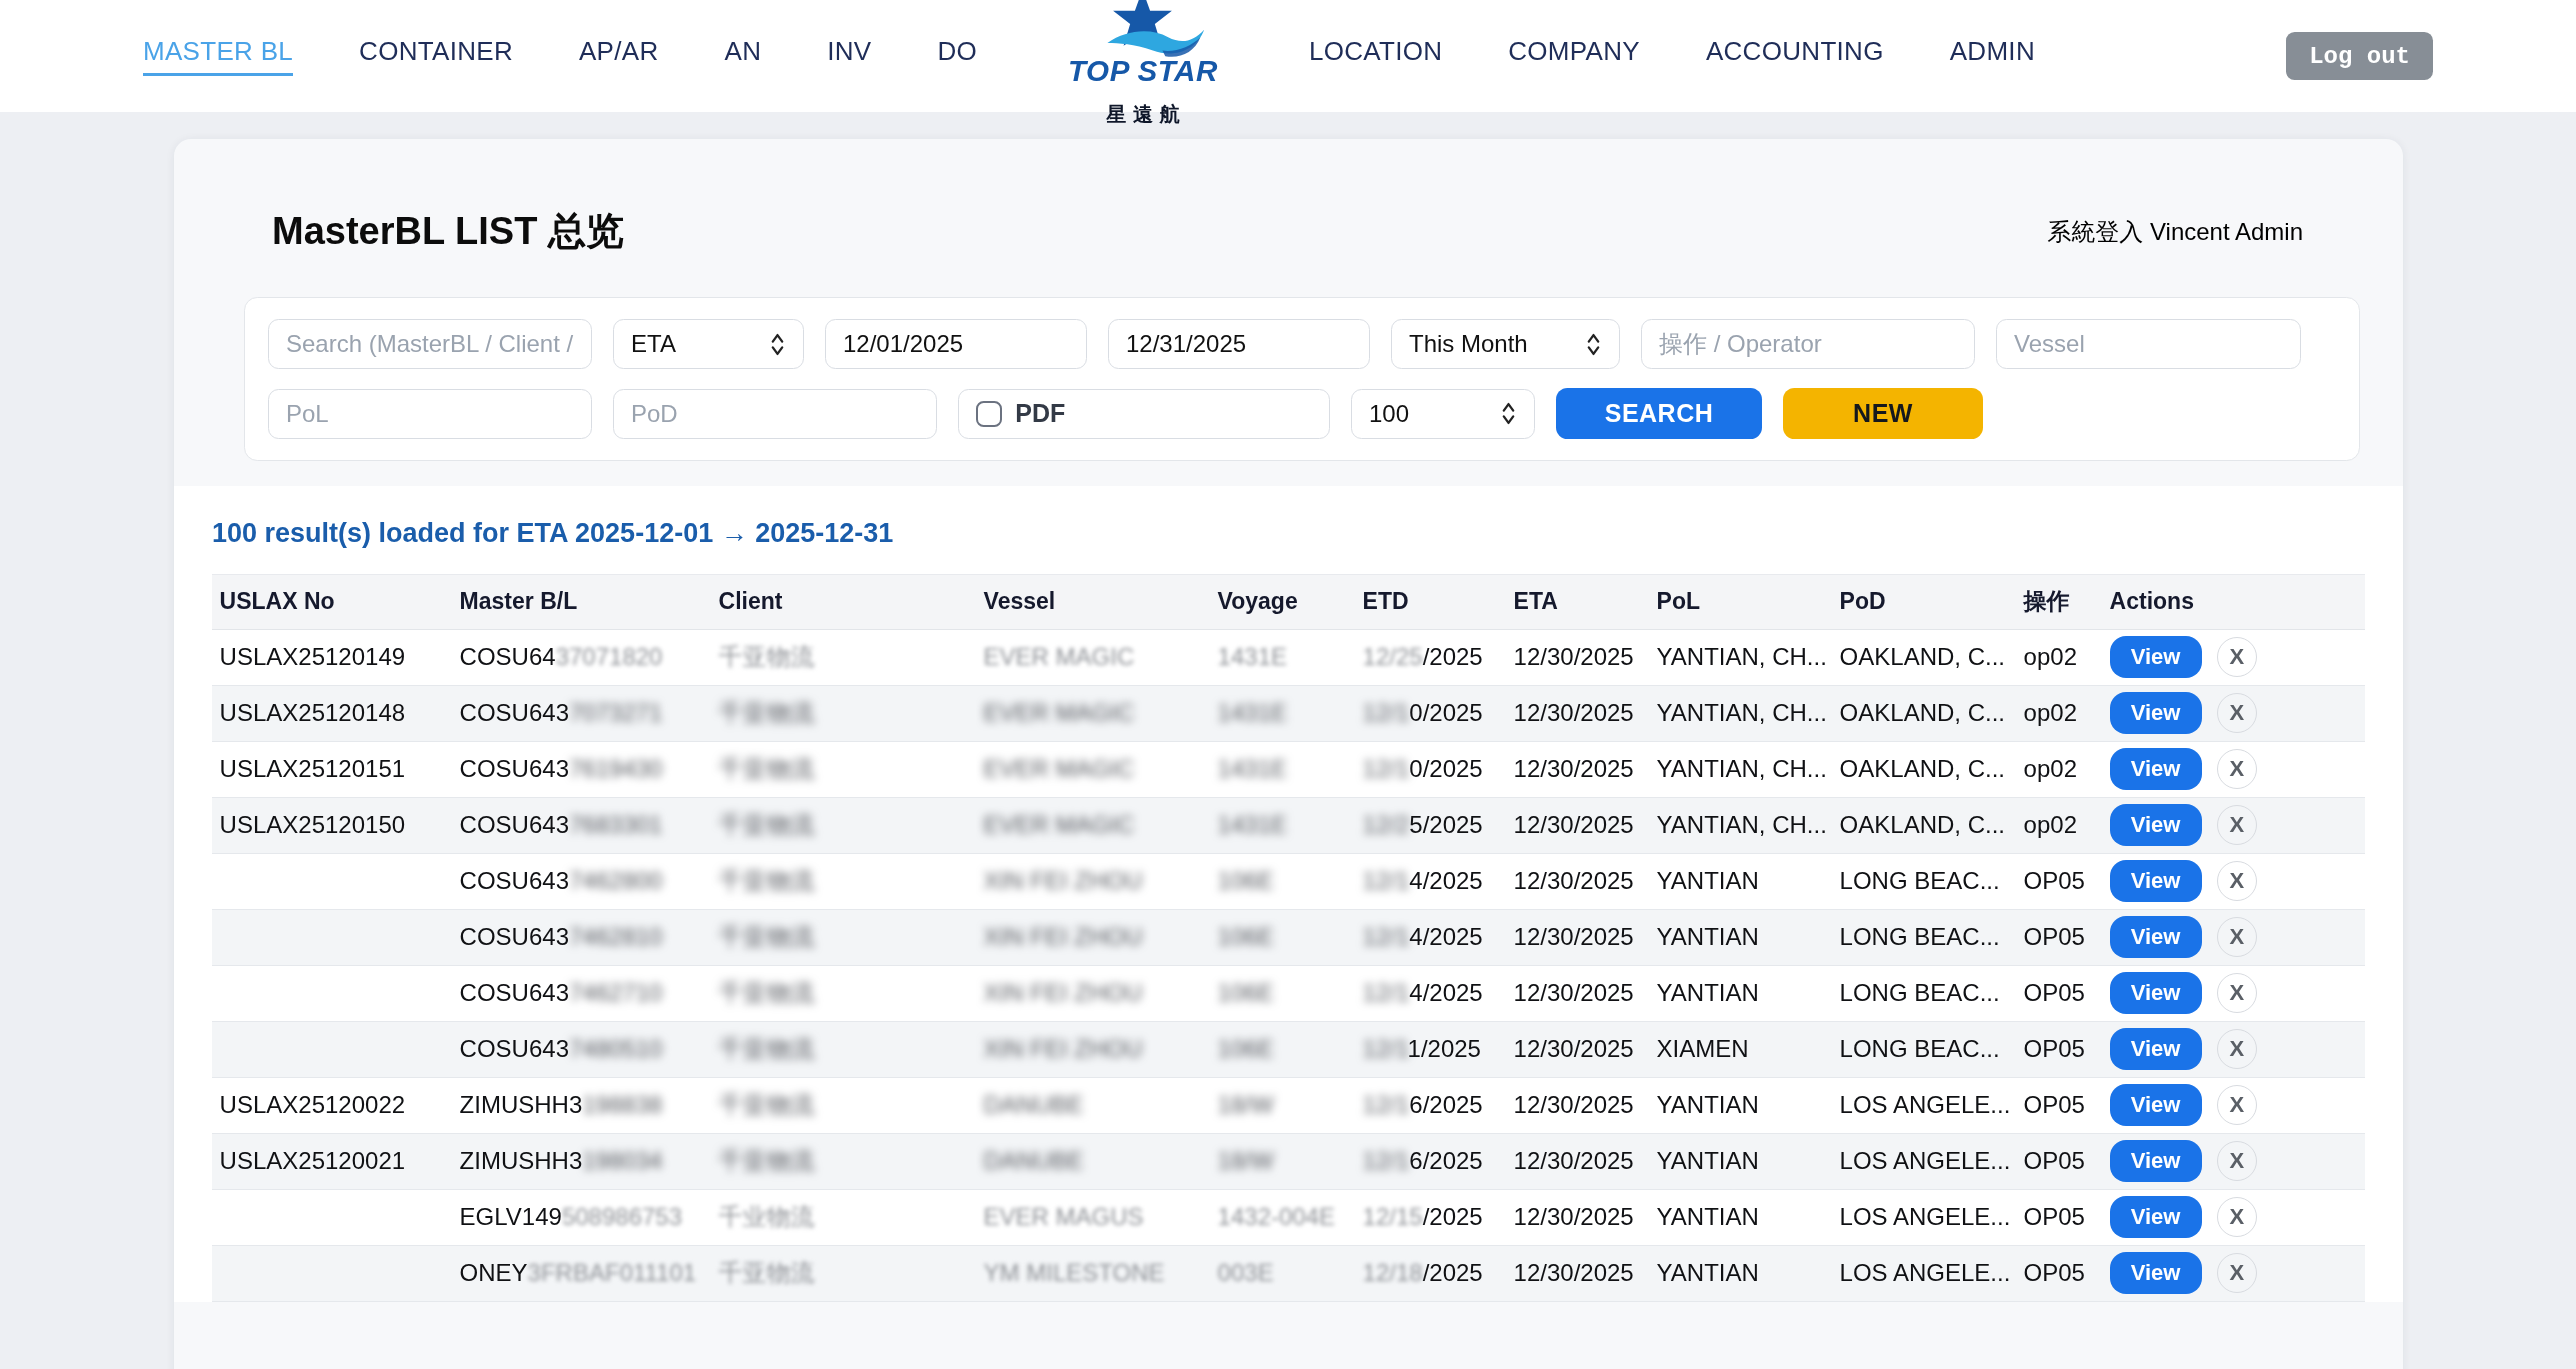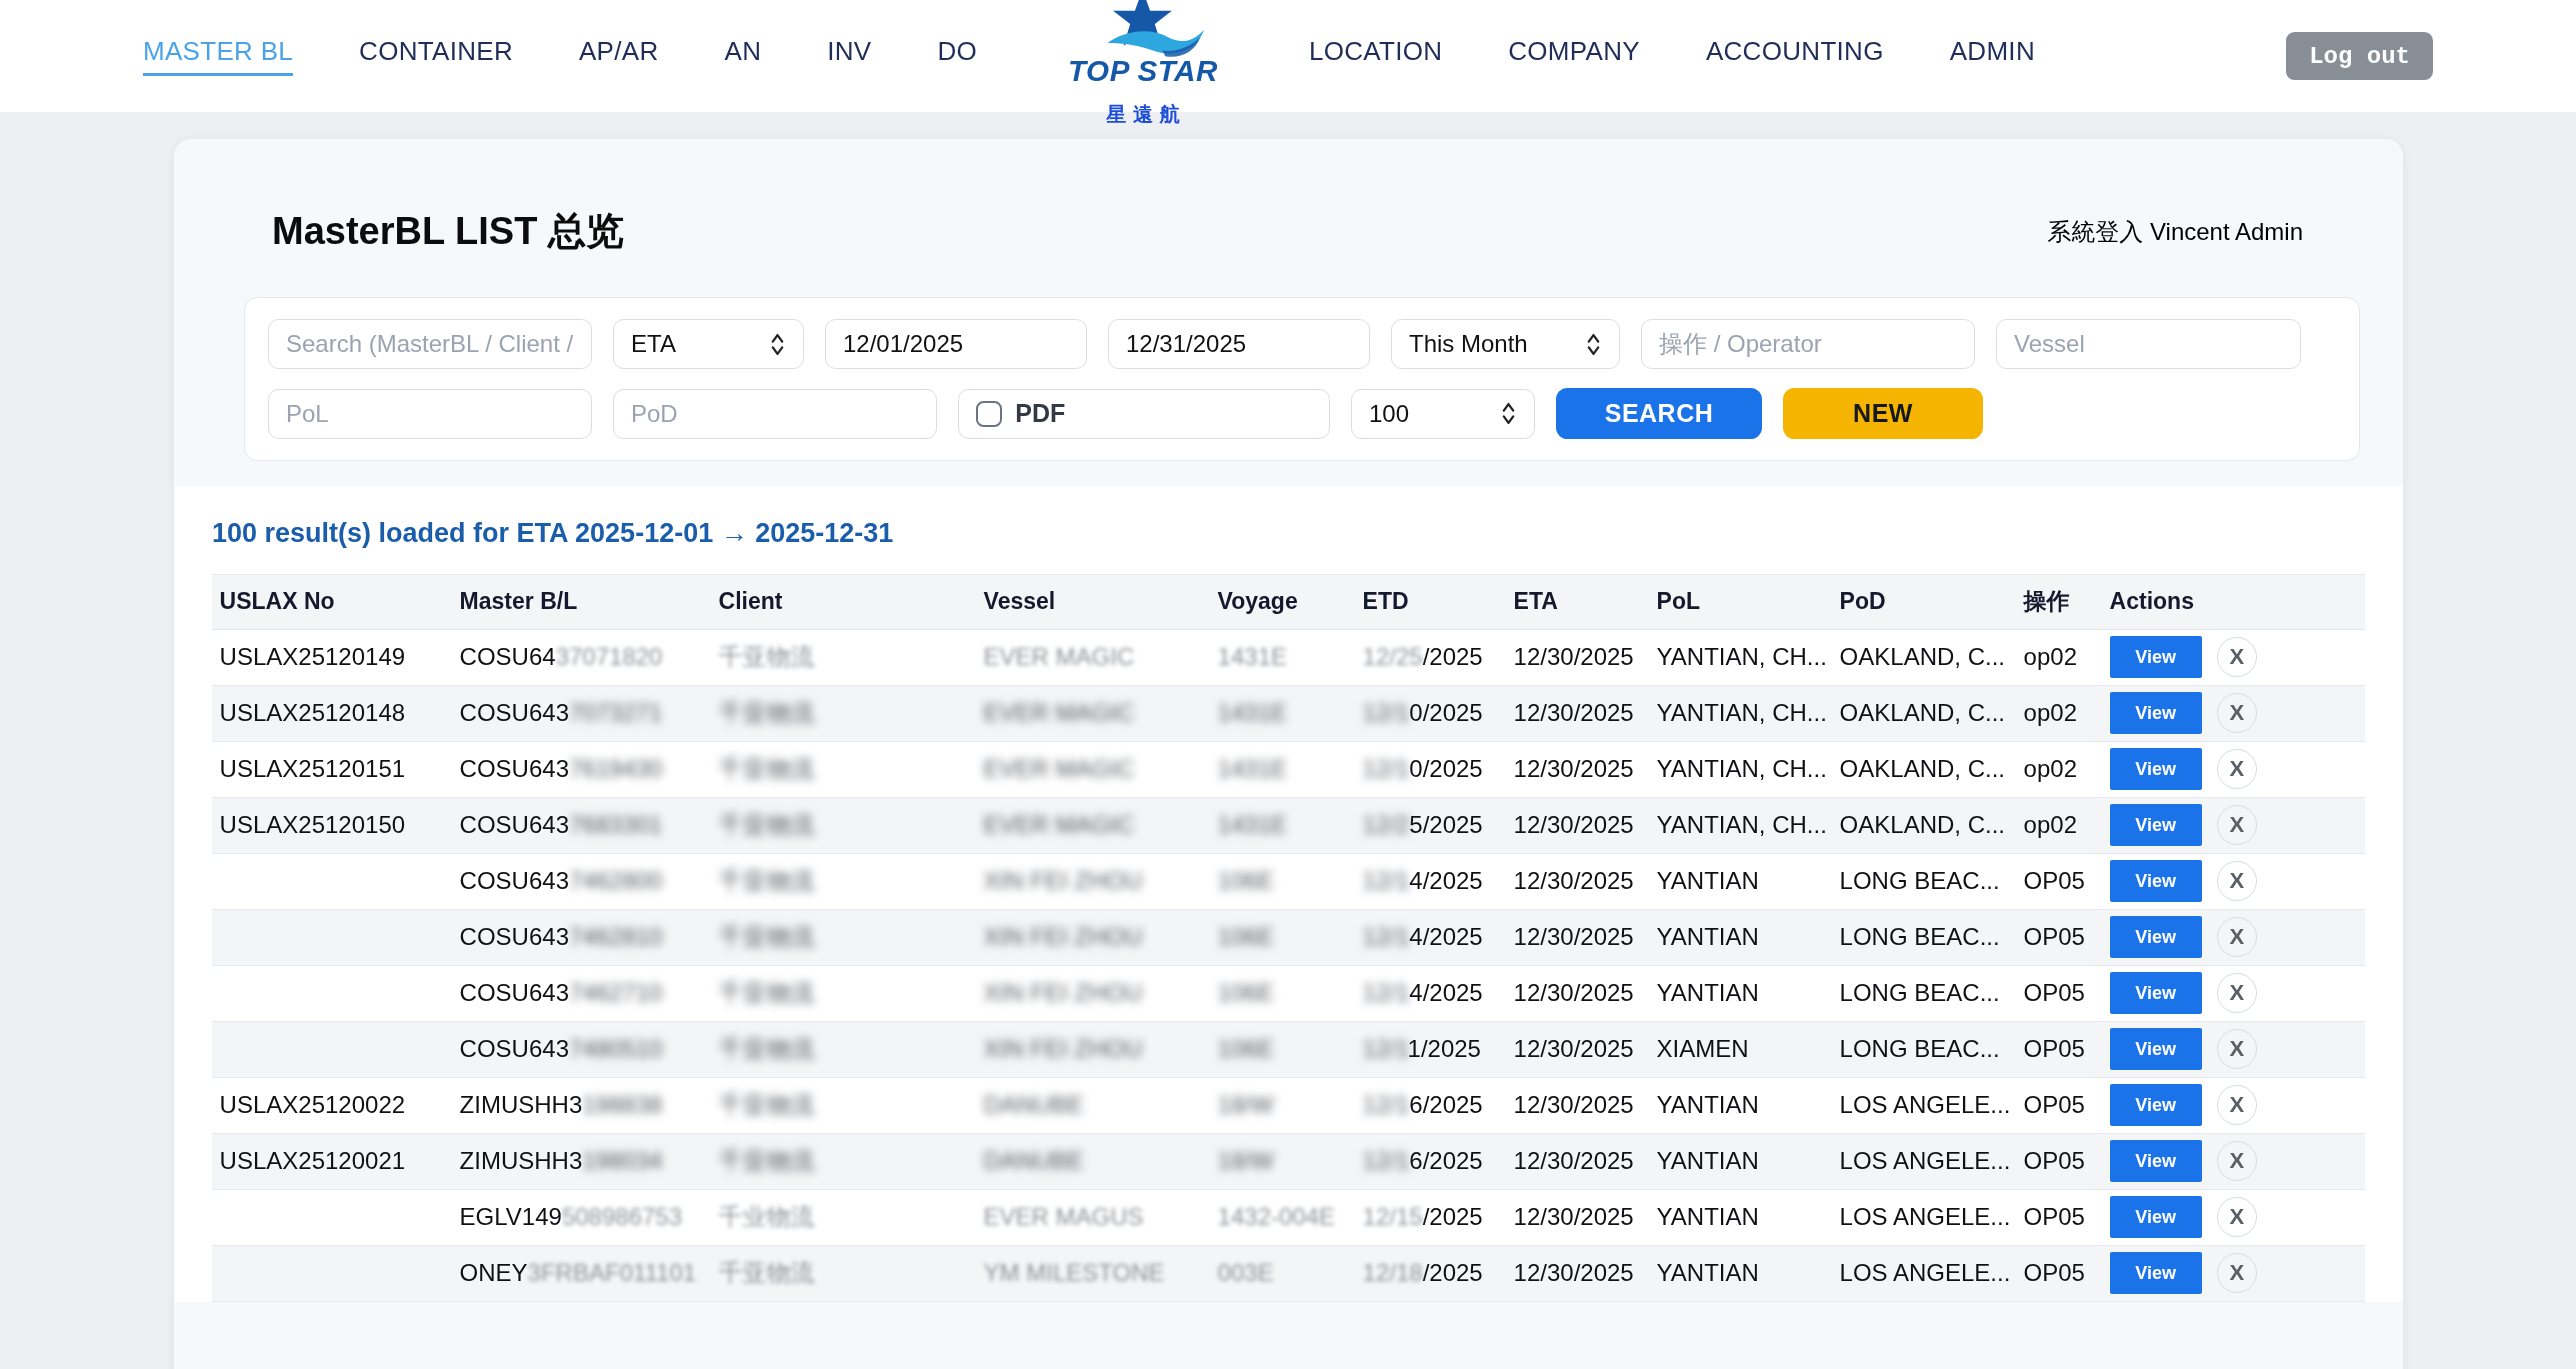--- a/index.html
+++ b/index.html
@@ -26,21 +26,21 @@
   .logo-wrap {
     flex: 0 0 auto; margin: 0 91px 0 91px;
     display: flex; flex-direction: column; align-items: center;
     transform: translateY(1.9px);
   }
   .logo-text1 {
     font-size: 29.6px; font-weight: 800; font-style: italic;
     color: #1658a8; letter-spacing: 0.5px; line-height: 1; margin-top: -5.7px;
   }
   .logo-text2 {
-    font-size: 20px; font-weight: 700; color: #1d4ed8;
+    font-size: 20px; font-weight: 700; color: #0f172a;
     letter-spacing: 6.7px; margin-top: 16px; text-indent: 6.7px;
   }
   .spacer { flex: 1; }
   .logout-btn {
     background: #878e96; color: #fff; border: none; cursor: pointer;
     font-size: 24px; font-weight: 700; font-family: Liberation Mono, monospace;
     padding: 10.5px 23px; border-radius: 8.6px; margin-left: 55px; white-space: nowrap;
   }
 
   
@@ -110,22 +110,22 @@
   td {
     font-size: 24px; color: #101114; padding: 0 7.6px; height: 55px;
     white-space: nowrap; overflow: hidden; border-bottom: 1px solid #e5e8ec;
   }
   tr.even td { background: #f3f5f7; }
   tr.odd td { background: #fff; }
   .blur-light { filter: blur(1.9px); color: #8e9196; }
   .blur-heavy { filter: blur(4.3px); color: #55585e; }
   .actions-cell { display: flex; align-items: center; gap: 15.3px; height: 55px; }
   .view-btn {
-    width: 92px; height: 42px; border: none; border-radius: 2px;
-    background: #1a73e8; color: #fff; font-size: 18px; font-weight: 700;
+    width: 92px; height: 42px; border: none; border-radius: 16px;
+    background: #1a73e8; color: #fff; font-size: 22px; font-weight: 700;
     font-family: inherit; cursor: pointer;
   }
   .x-btn {
     width: 40px; height: 40px; border-radius: 50%;
     border: 1.4px solid #d8dbe0; background: transparent; color: #5a5f66;
     font-size: 22px; font-weight: 700; font-family: inherit; cursor: pointer;
     display: flex; align-items: center; justify-content: center;
   }
 </style>
 </head>

